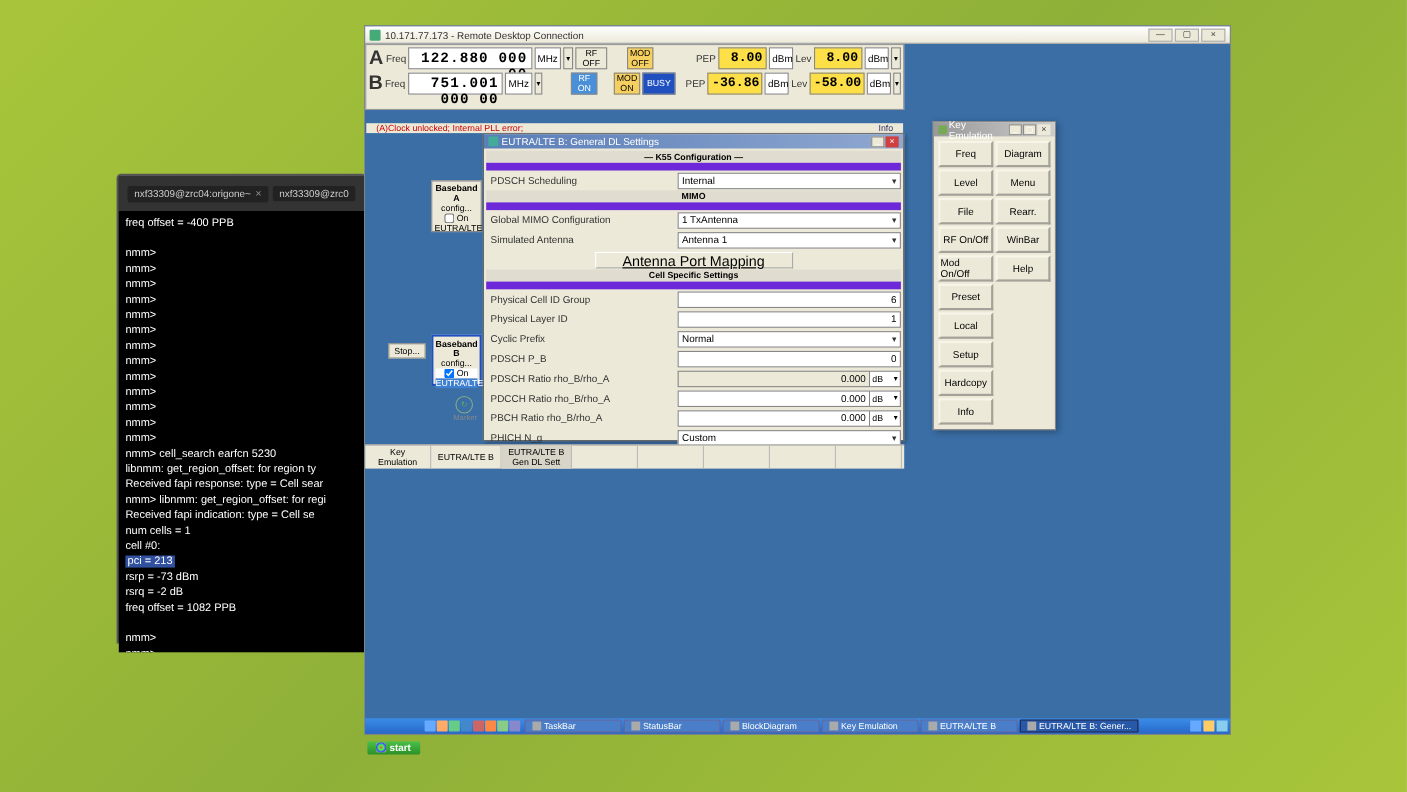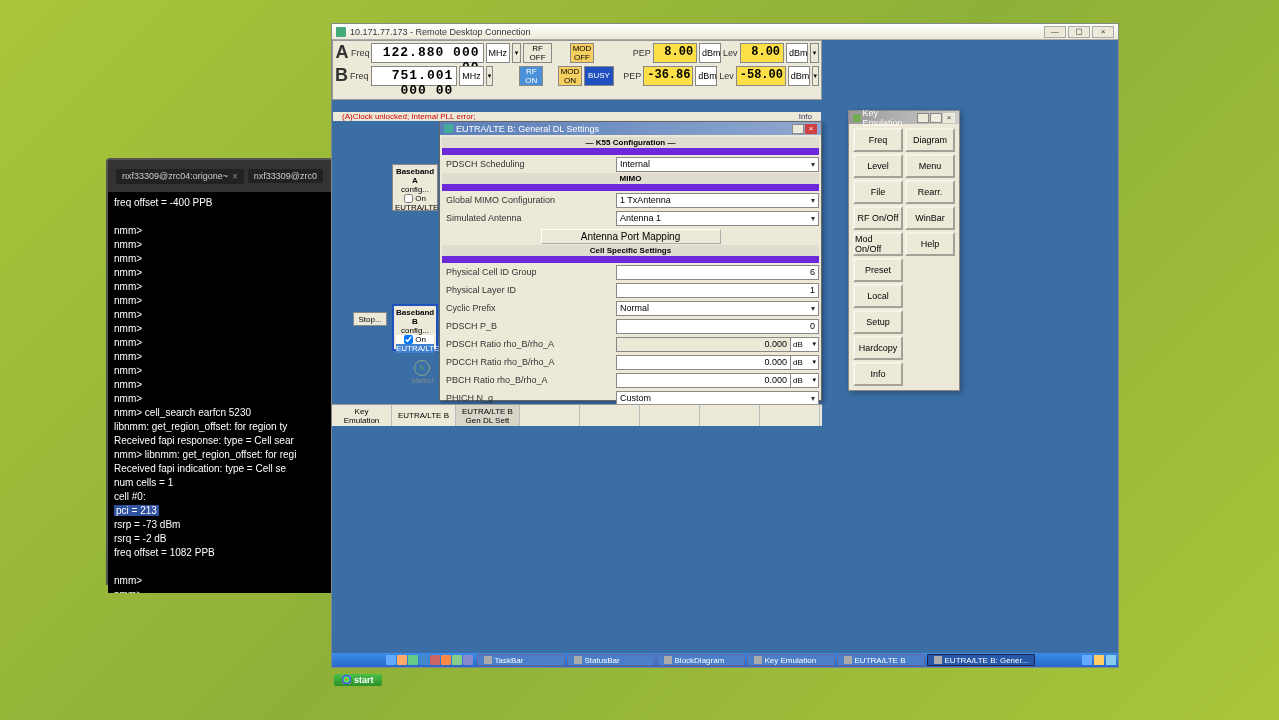--- a/index.html
+++ b/index.html
@@ -59,21 +59,21 @@
   .dialog-row .dropdown::after { content: '▾'; font-size: 8px; color: #333; }
   .dialog-row.selected { background: #2040a0; }
   .dialog-row.selected label { color: #fff; }
   .dialog-row.selected .input { background: #2040a0; color: #fff; border-color: #2040a0; text-align: right; justify-content: flex-end; }
   .dialog-row .input.right { justify-content: flex-end; }
   .dialog-row .unit-combo { display: flex; flex: 1; }
   .dialog-row .unit-combo .val { flex: 1; height: 15px; background: #fff; border: 1px solid #888; font-size: 9px; text-align: right; padding: 0 3px; display: flex; align-items: center; justify-content: flex-end; }
   .dialog-row .unit-combo .val.readonly { background: #ece9d8; }
   .dialog-row .unit-combo .unit { width: 28px; height: 15px; background: #fff; border: 1px solid #888; border-left: none; font-size: 8px; padding: 0 2px; display: flex; align-items: center; justify-content: space-between; }
   .dialog-row .unit-combo .unit::after { content: '▾'; font-size: 7px; }
-  .dialog-row .btn { height: 15px; padding: 0 6px; background: #ece9d8; border: 1px outset #fff; font-size: 10px; }
+  .dialog-row .btn { height: 15px; padding: 0 6px; background: #ece9d8; border: 1px outset #fff; font-size: 13px; text-decoration: underline; }
   .dialog-row.btn-row { justify-content: center; }
   
   
   .bottom-tabs { position: absolute; bottom: 0; left: 0; width: 490px; height: 22px; background: #ece9d8; border-top: 1px solid #999; display: flex; }
   .bottom-tab { height: 100%; padding: 0 6px; border-right: 1px solid #bbb; font-size: 8px; display: flex; align-items: center; justify-content: center; text-align: center; line-height: 9px; min-width: 60px; }
   .bottom-tab.active { background: #d8d4c8; }
   
   
   .key-panel { position: absolute; background: #ece9d8; border: 1px solid #888; box-shadow: 2px 2px 6px rgba(0,0,0,0.3); }
   .key-panel-body { padding: 4px; display: flex; flex-direction: column; gap: 2px; }

